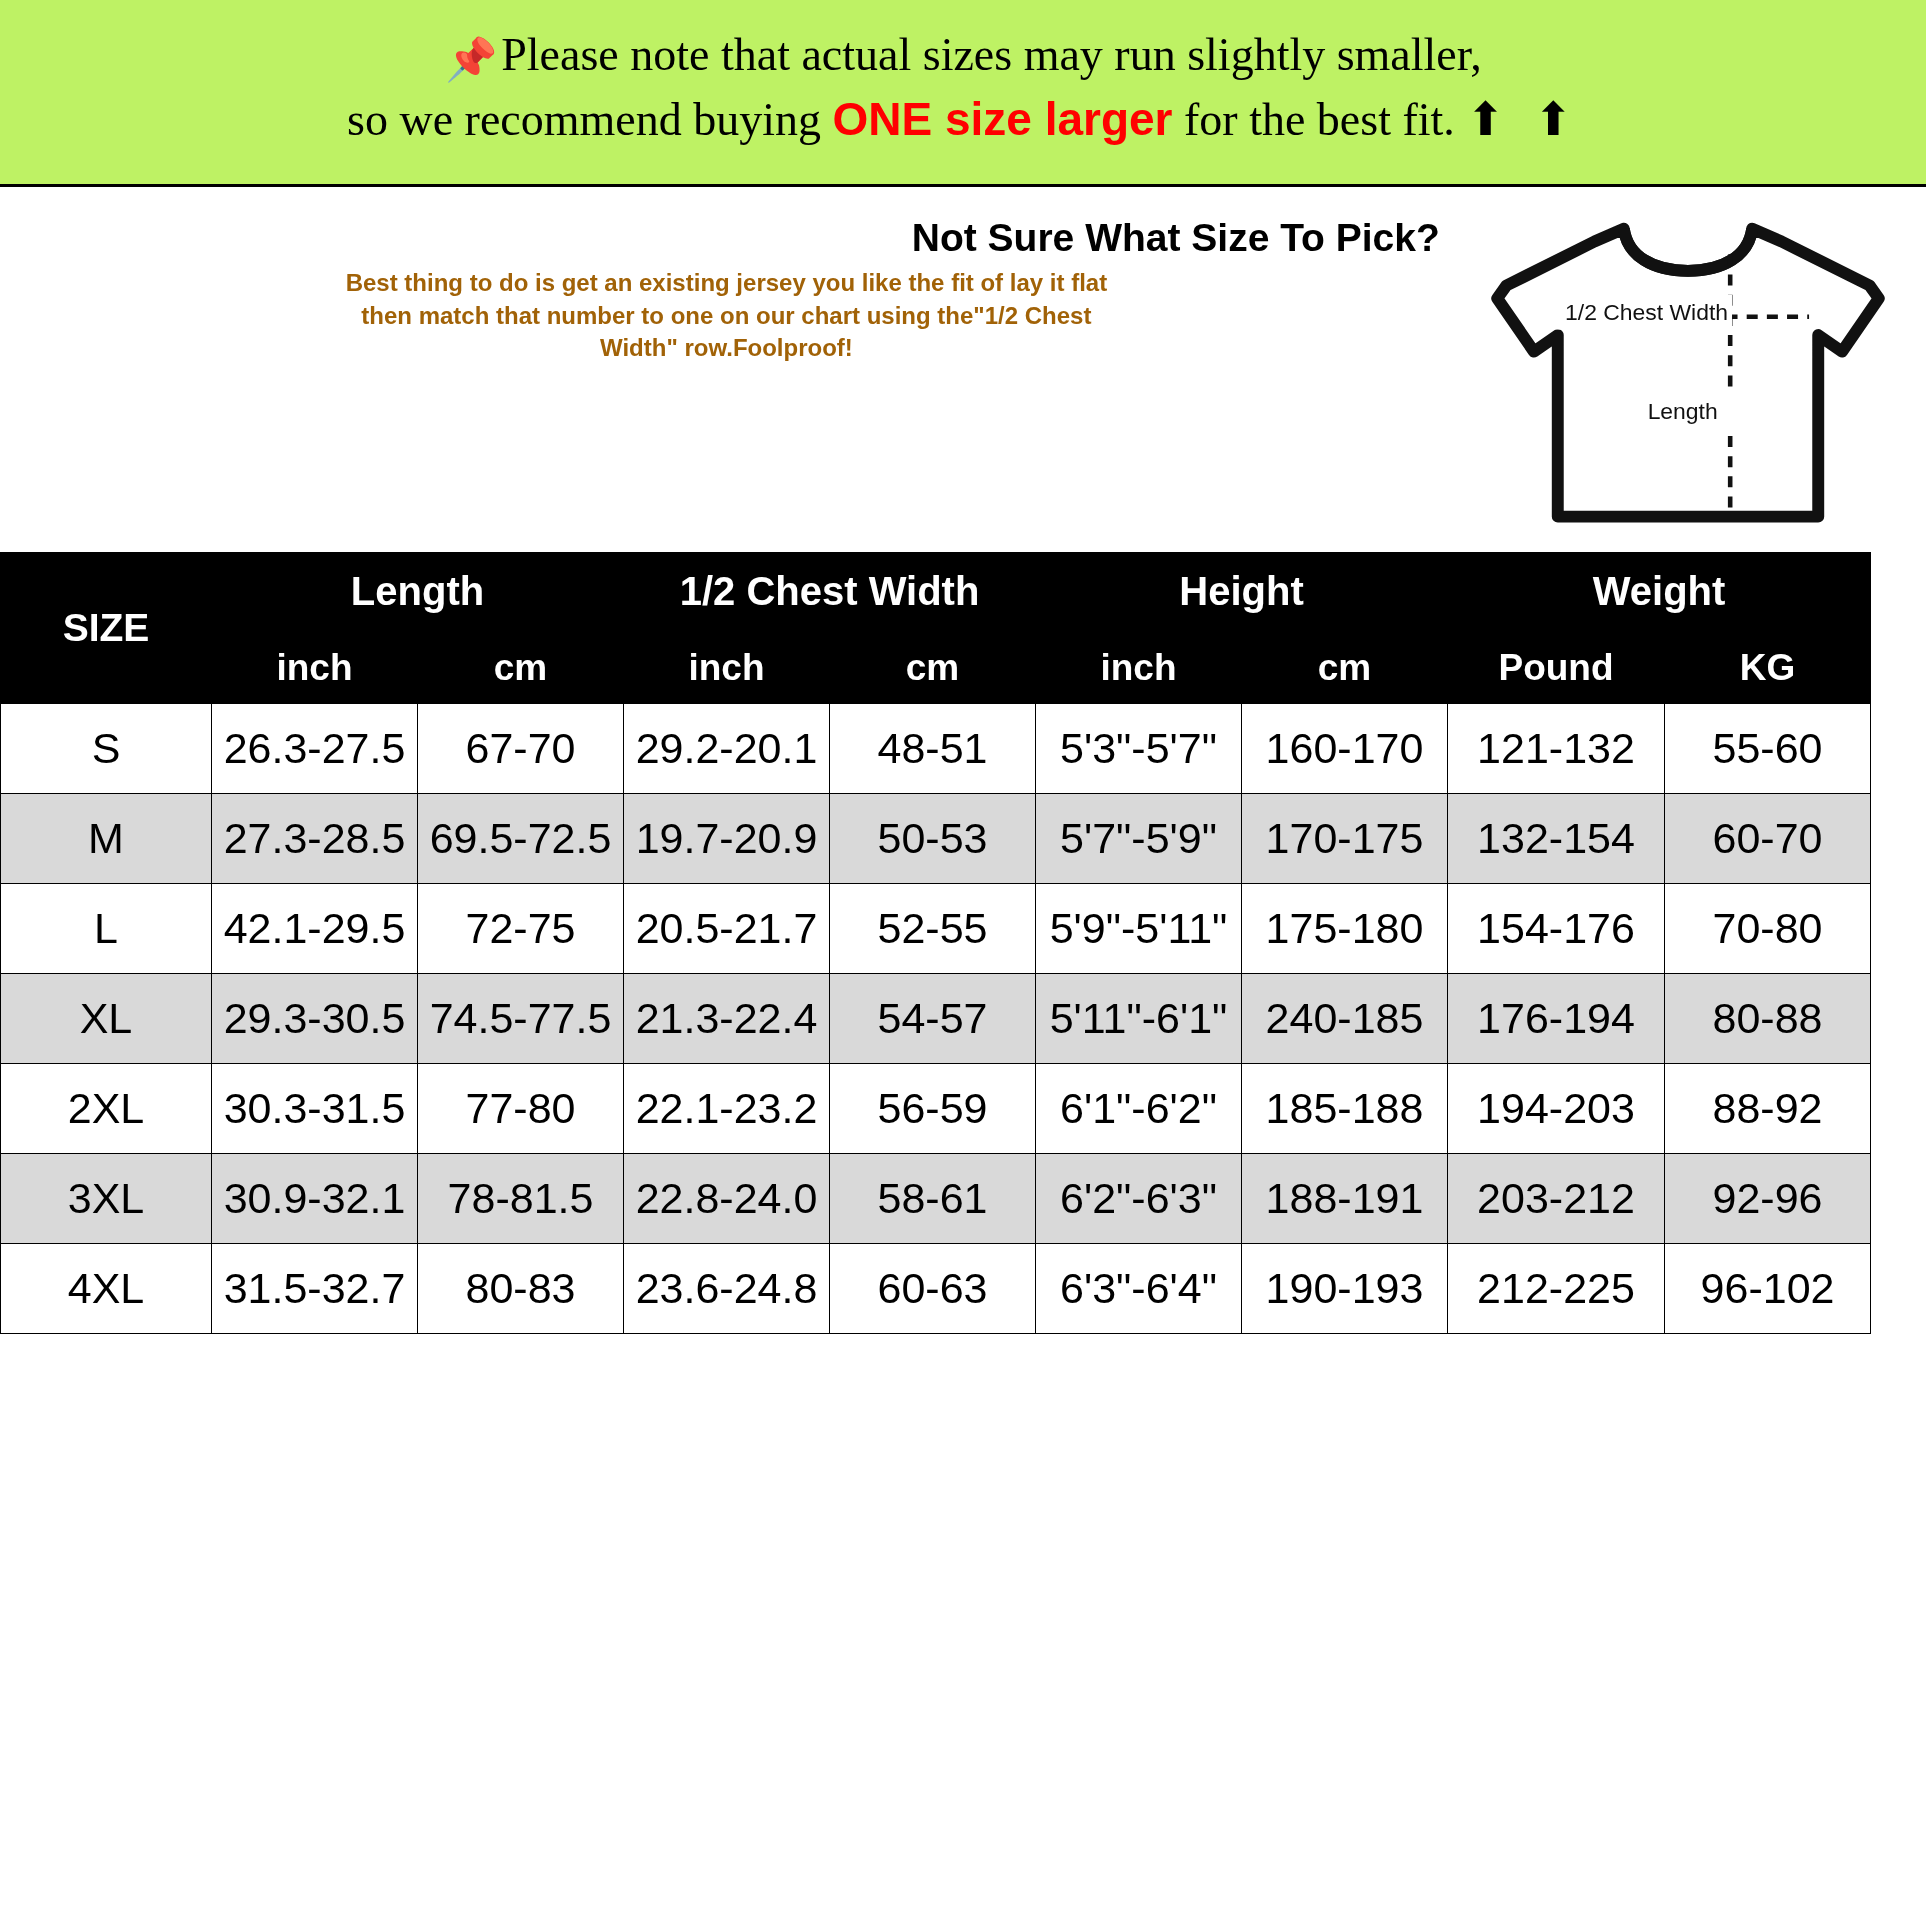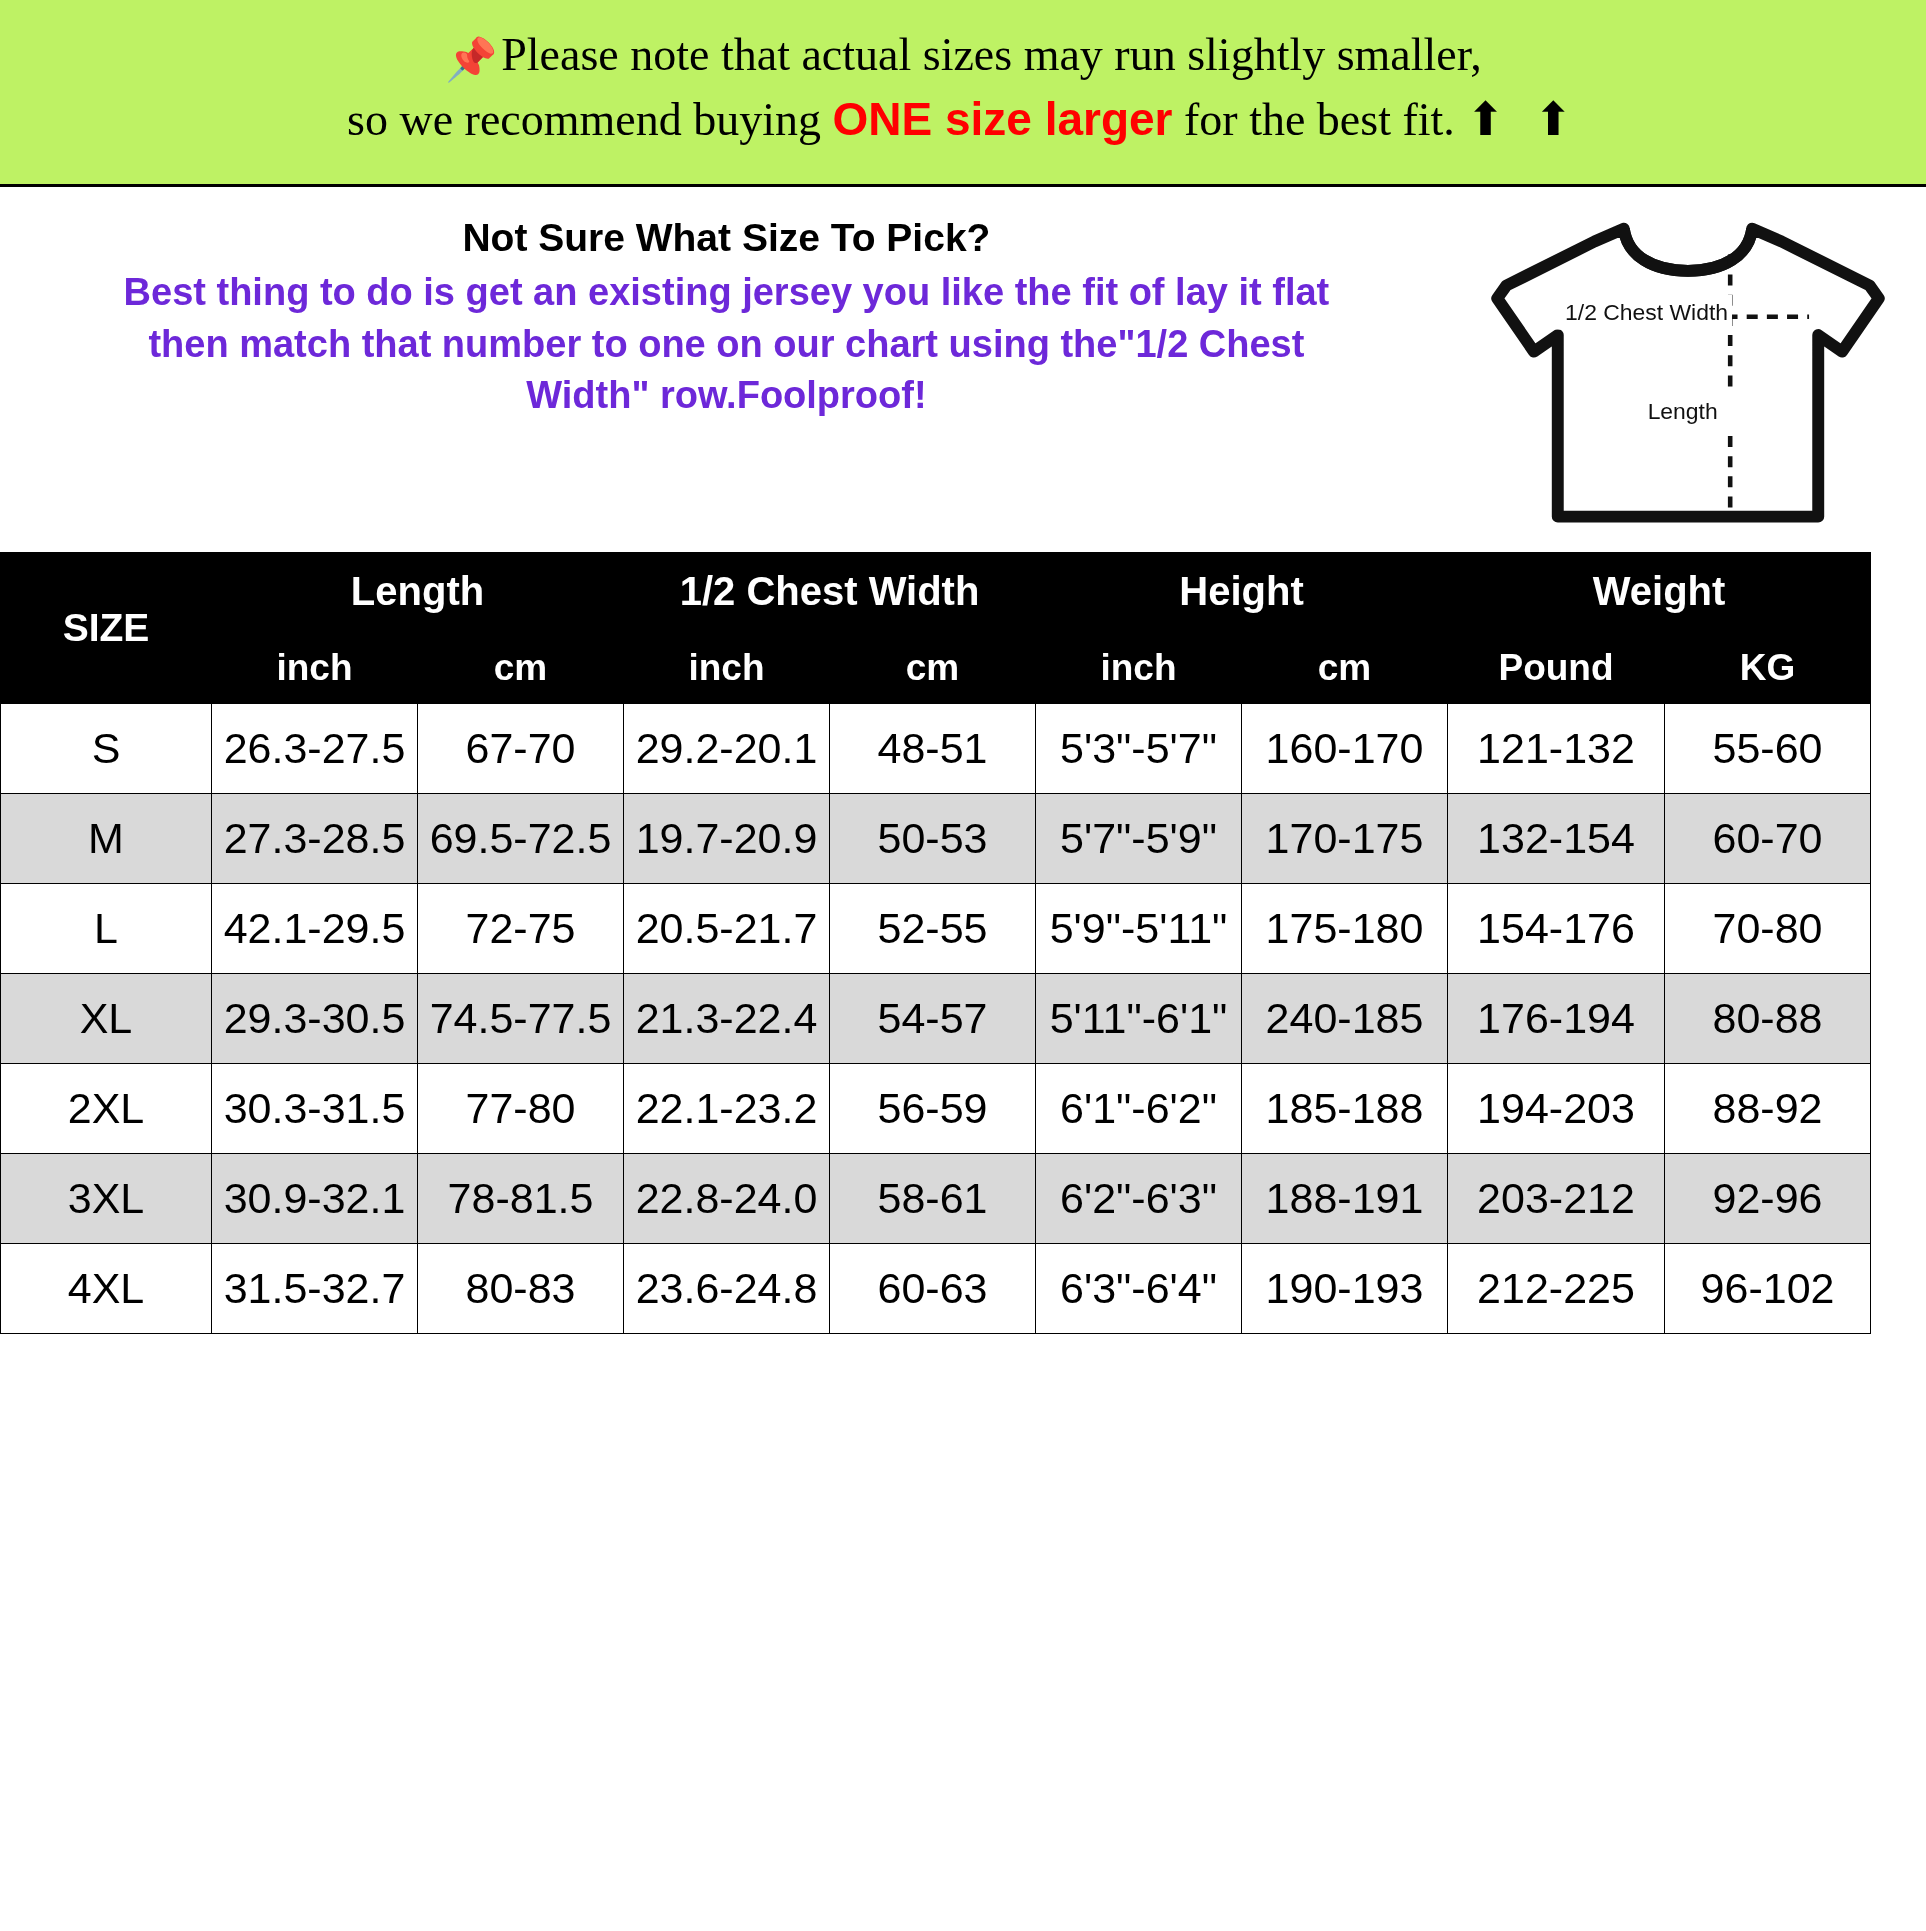--- a/index.html
+++ b/index.html
@@ -75,25 +75,26 @@
   .helptext {
     flex: 1 1 auto;
     padding: 5.5px 9.2px 0 13px;
     text-align: center;
   }
   .helptext .h {
     font-size: 39px;
     font-weight: bold;
     color: #000;
     margin-bottom: 7.3px;
+    text-align: right;
   }
   .helptext .p {
-    font-size: 38px;
-    font-weight: bold;
-    color: #6d28d9;
+    font-size: 24px;
+    font-weight: bold;
+    color: #a16207;
     line-height: 1.35;
   }
   .tshirtwrap {
     width: 478px;
     flex: 0 0 478px;
     display: flex;
     justify-content: center;
     padding-top: 3.7px;
   }
 

